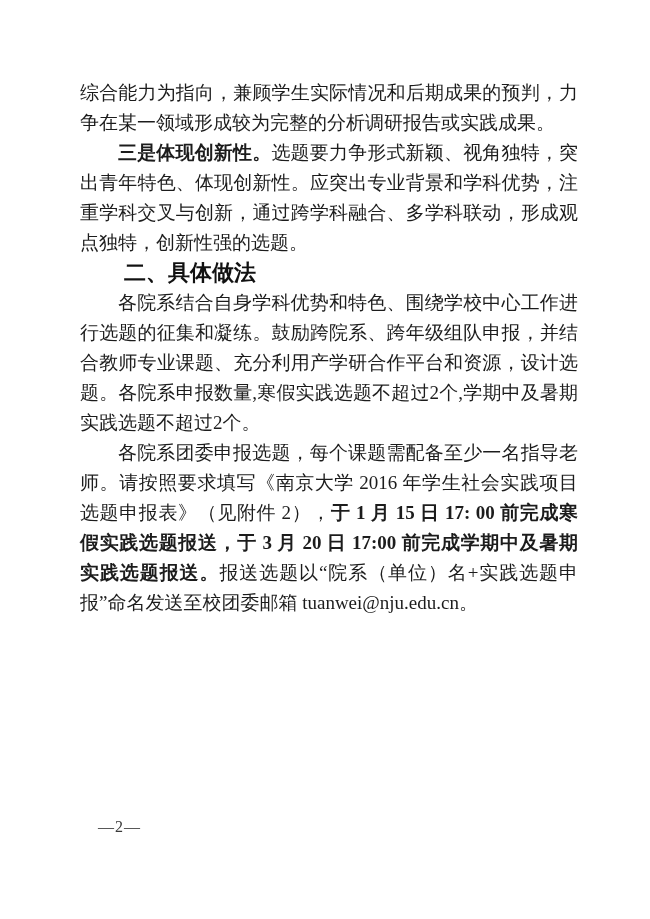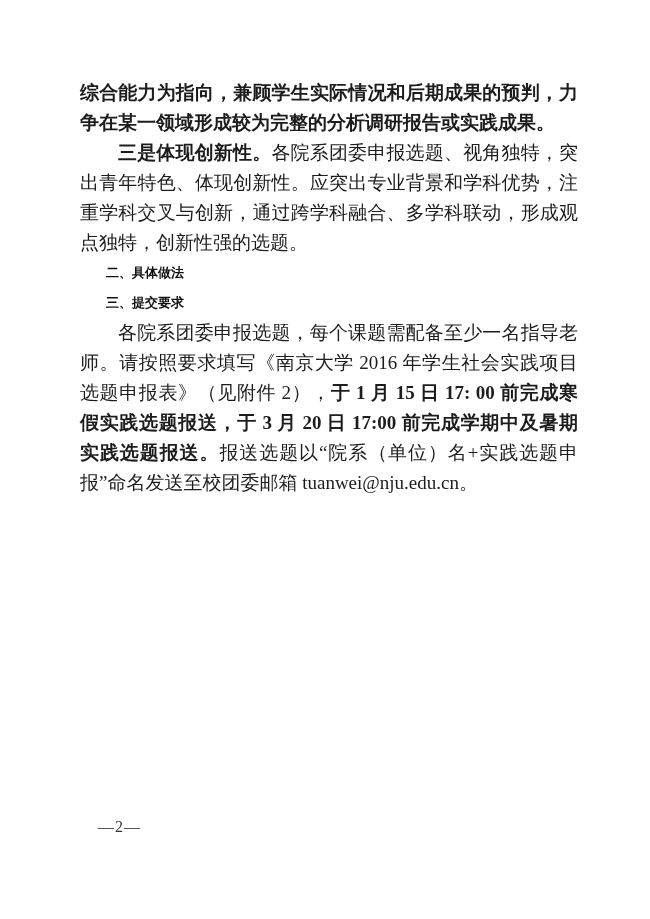--- a/index.html
+++ b/index.html
@@ -27,34 +27,33 @@
     font-size: 19px;
     line-height: 30px;
     text-align: justify;
     text-justify: inter-ideograph;
     text-indent: 2em;
     font-family: "Liberation Serif", "DejaVu Serif", serif;
     color: #1c1c1c;
   }
   .para.no-indent {
     text-indent: 0;
-    font-weight: bold;
   }
   .lead-bold {
     font-weight: bold;
     font-family: Liberation Serif, serif;
     font-style: normal;
   }
   .date-bold {
     font-weight: bold;
     font-family: "Liberation Serif", "DejaVu Serif", serif;
   }
   .heading {
     margin: 0;
-    font-size: 13px;
+    font-size: 22px;
     line-height: 30px;
     font-weight: bold;
     text-indent: 2em;
     font-family: "Liberation Sans", "DejaVu Sans", sans-serif;
     color: #111111;
   }
   .page-footer {
     position: absolute;
     left: 98px;
     top: 817px;
@@ -69,28 +68,30 @@
 <body>
 
 <div class="page">
   <div class="doc-body">
 
     <p class="para no-indent">
       <span>综合能力为指向，兼顾学生实际情况和后期成果的预判，力争在某一领域形成较为完整的分析调研报告或实践成果。</span>
     </p>
 
     <p class="para">
-      <span class="lead-bold">三是体现创新性。</span><span>各院系团委申报选题、视角独特，突出青年特色、体现创新性。应突出专业背景和学科优势，注重学科交叉与创新，通过跨学科融合、多学科联动，形成观点独特，创新性强的选题。</span>
+      <span class="lead-bold">三是体现创新性。</span><span>选题要力争形式新颖、视角独特，突出青年特色、体现创新性。应突出专业背景和学科优势，注重学科交叉与创新，通过跨学科融合、多学科联动，形成观点独特，创新性强的选题。</span>
     </p>
 
     <h2 class="heading">二、具体做法</h2>
 
+    <p class="para">
+      <span>各院系结合自身学科优势和特色、围绕学校中心工作进行选题的征集和凝练。鼓励跨院系、跨年级组队申报，并结合教师专业课题、充分利用产学研合作平台和资源，设计选题。各院系申报数量,寒假实践选题不超过2个,学期中及暑期实践选题不超过2个。</span>
+    </p>
 
 
-    <h2 class="heading">三、提交要求</h2>
 
     <p class="para">
       <span>各院系团委申报选题，每个课题需配备至少一名指导老师。请按照要求填写《南京大学 2016 年学生社会实践项目选题申报表》（见附件 2），</span><span class="date-bold">于 1 月 15 日 17: 00 前完成寒假实践选题报送，于 3 月 20 日 17:00 前完成学期中及暑期实践选题报送。</span><span>报送选题以“院系（单位）名+实践选题申报”命名发送至校团委邮箱 tuanwei@nju.edu.cn。</span>
     </p>
 
   </div>
 
   <div class="page-footer">—2—</div>
 </div>
 

